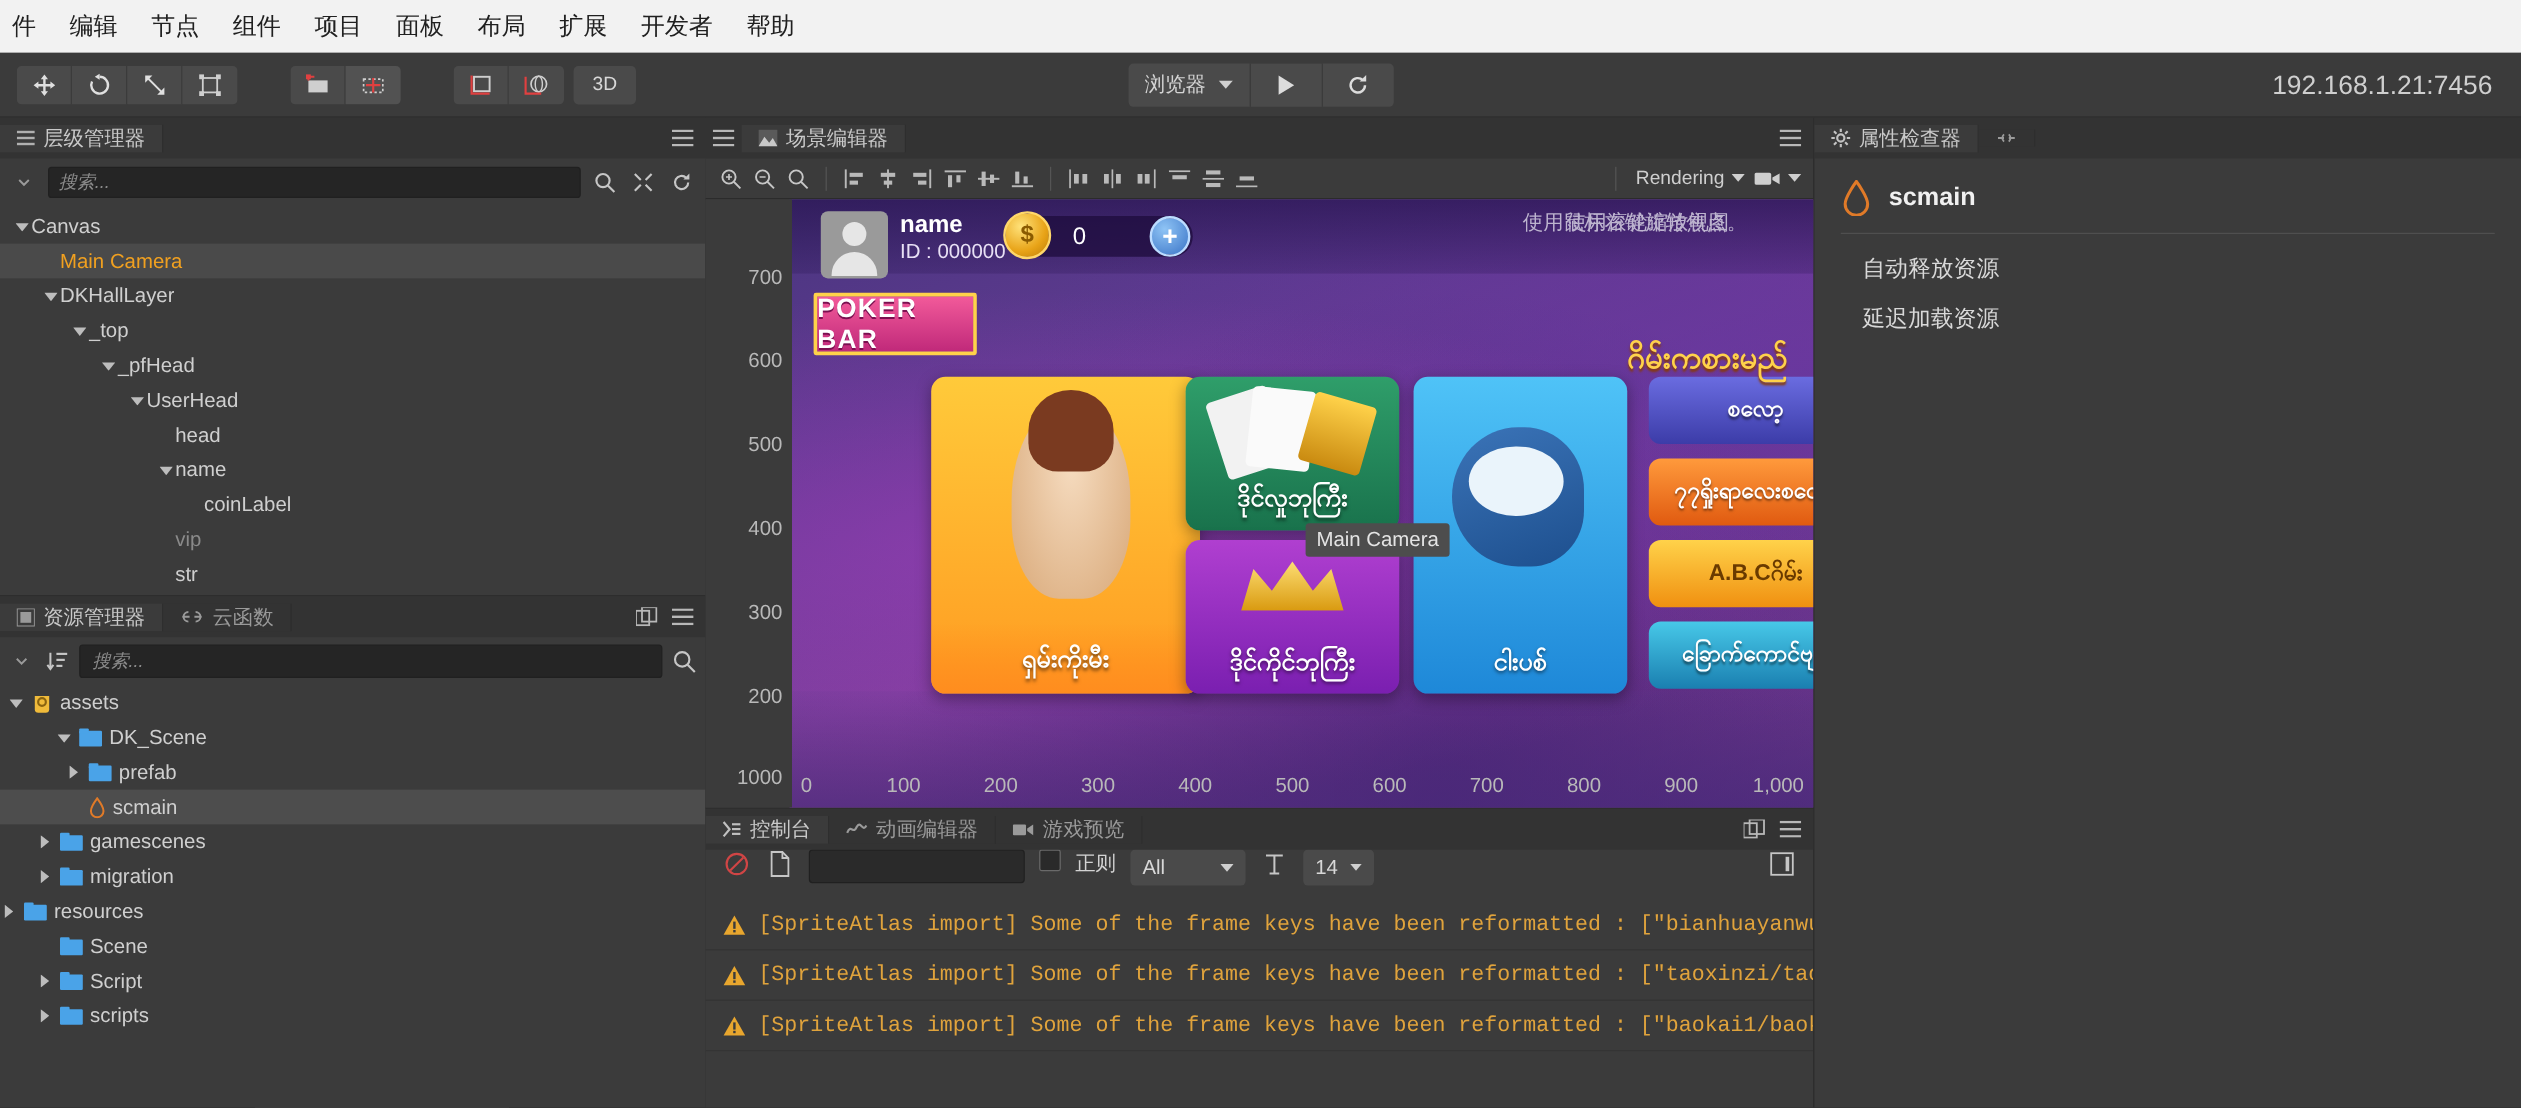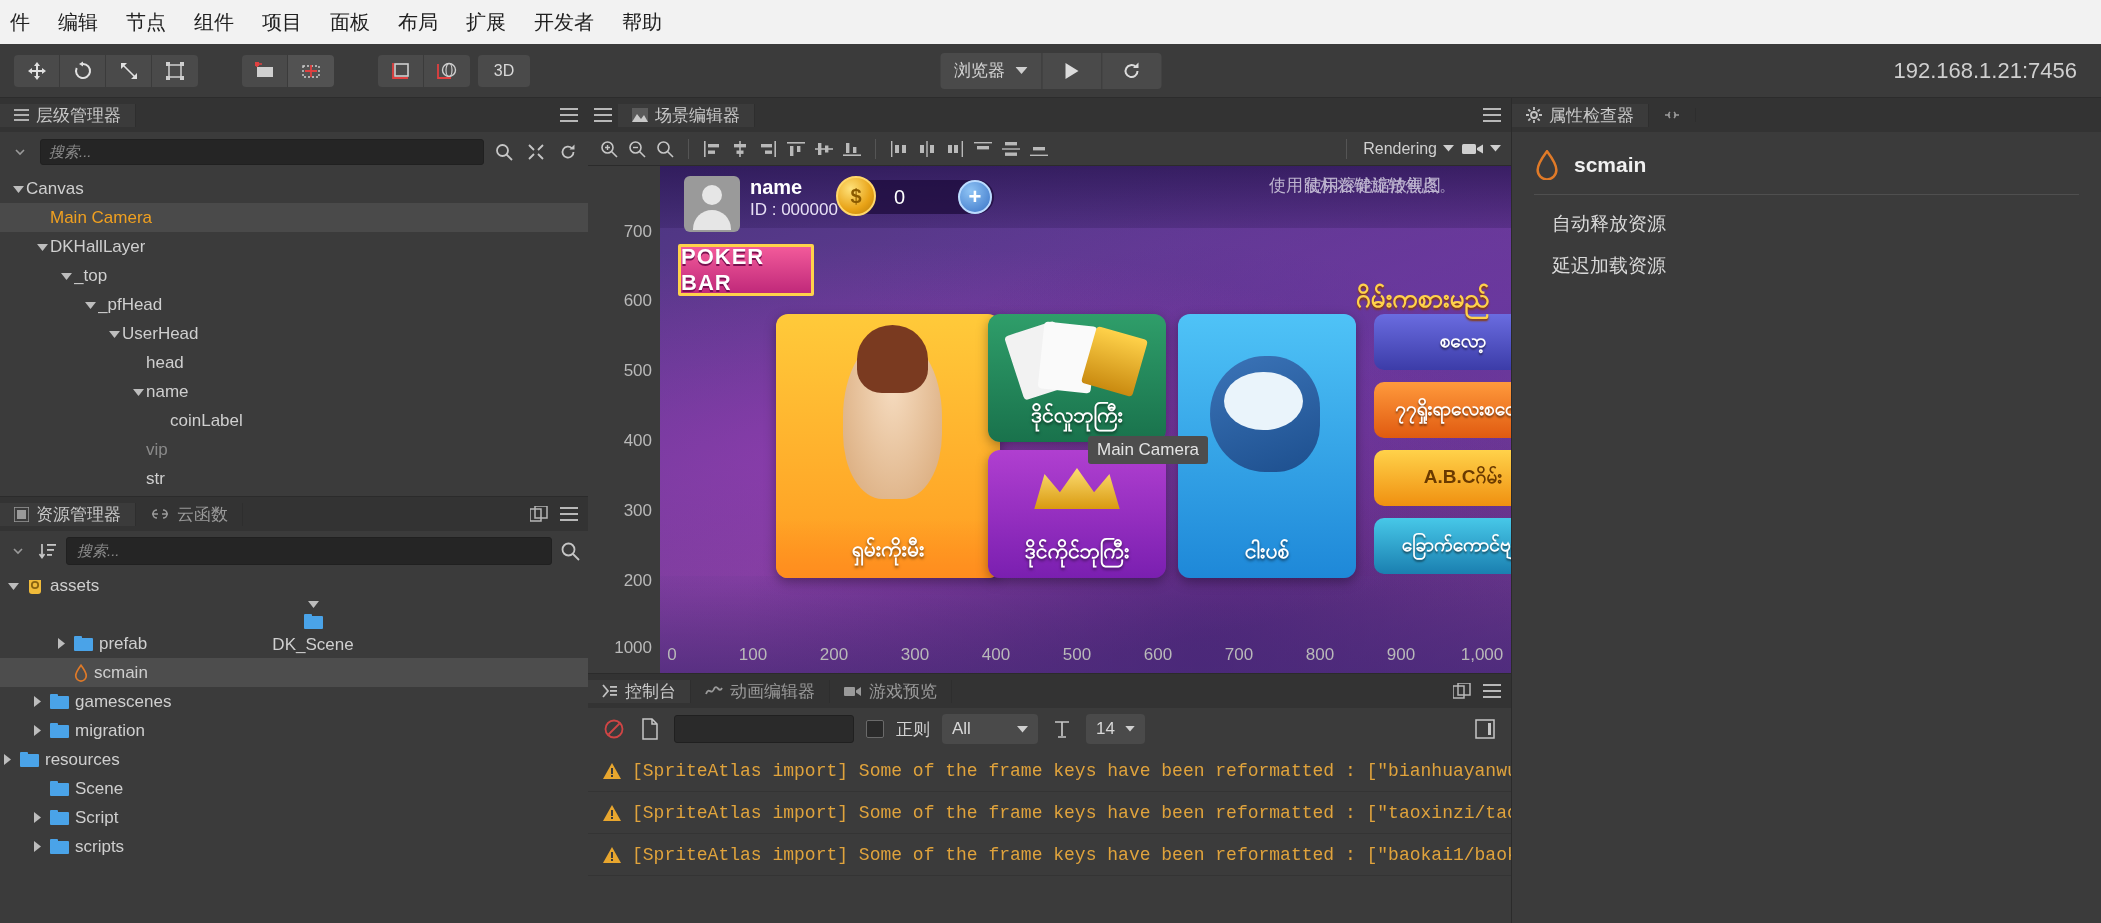--- a/index.html
+++ b/index.html
@@ -185,21 +185,21 @@
   .si2{top:68px;background:linear-gradient(180deg,#ff9a3c,#e05a10);}
   .si3{top:136px;background:linear-gradient(180deg,#ffd24a,#f09010);color:#6a3a00;text-shadow:none;}
   .si4{top:204px;background:linear-gradient(180deg,#47c8e8,#1a7fb0);}
   .botText{position:absolute;left:580px;bottom:-6px;color:#ffd24a;font-size:26px;font-weight:bold;text-shadow:0 2px 2px #8a3a00;}
 
   .camLabel{position:absolute;left:500px;top:270px;background:#4d4d4d;color:#e4e4e4;font-size:17px;
     padding:4px 9px;border-radius:3px;z-index:8;}
 
   
   .console { flex:none; height:250px; display:flex; flex-direction:column; background:#3b3b3b; border-top:1px solid #2b2b2b;}
-  .conTools { height:42px; display:flex; align-items:center; gap:12px; padding:0 14px; flex:none; }
+  .conTools { height:42px; display:flex; align-items:flex-start; gap:12px; padding:0 14px; flex:none; }
   .conTools .cbox { width:180px; height:28px; background:#2a2a2a; border:1px solid #202020; border-radius:3px;}
   .chk { width:18px;height:18px;background:#2a2a2a;border:1px solid #6a6a6a;border-radius:2px;}
   .clabel { color:#d2d2d2; font-size:17px; }
   .csel { height:30px; min-width:96px; background:#4a4a4a; border-radius:4px; color:#d8d8d8; font-size:17px;
           display:flex;align-items:center;justify-content:space-between;padding:0 10px;gap:10px;cursor:pointer;}
   .csel.small { min-width:58px; }
   .conList { flex:1; overflow:hidden; }
   .logrow { height:42px; display:flex; align-items:center; gap:10px; padding:0 14px; border-bottom:1px solid #343434;
             font-family:"Liberation Mono", monospace; font-size:18px; color:#e0a33c; white-space:nowrap; overflow:hidden;}
   .warnico { width:20px; height:18px; flex:none; }
@@ -504,21 +504,21 @@
                 </svg>
               </span>
               <span style="display: inline-flex; align-items: center;">
                 <svg width="18" height="18" viewBox="0 0 18 18">
                   <path d="M3 3 h12 v11 a3 3 0 0 1 -3 3 h-6 a3 3 0 0 1 -3 -3 Z" fill="#f0bb3a"></path>
                   <circle cx="9" cy="8" r="3.2" fill="none" stroke="#8a6410" stroke-width="1.8"></circle>
                 </svg>
               </span>
               <span>assets</span>
             </div>
-            <div class="arow" style="padding-left: 46px; flex-direction: column;">
+            <div class="arow" style="padding-left: 46px;">
               <span class="caret2">
                 <svg width="11" height="8" viewBox="0 0 11 8">
                   <path d="M0 1 L11 1 L5.5 8 Z" fill="#bdbdbd"></path>
                 </svg>
               </span>
               <span class="folder" style="display: inline-flex; align-items: center;"></span>
               <span>DK_Scene</span>
             </div>
             <div class="arow" style="padding-left: 54px;">
               <span class="caret2">

